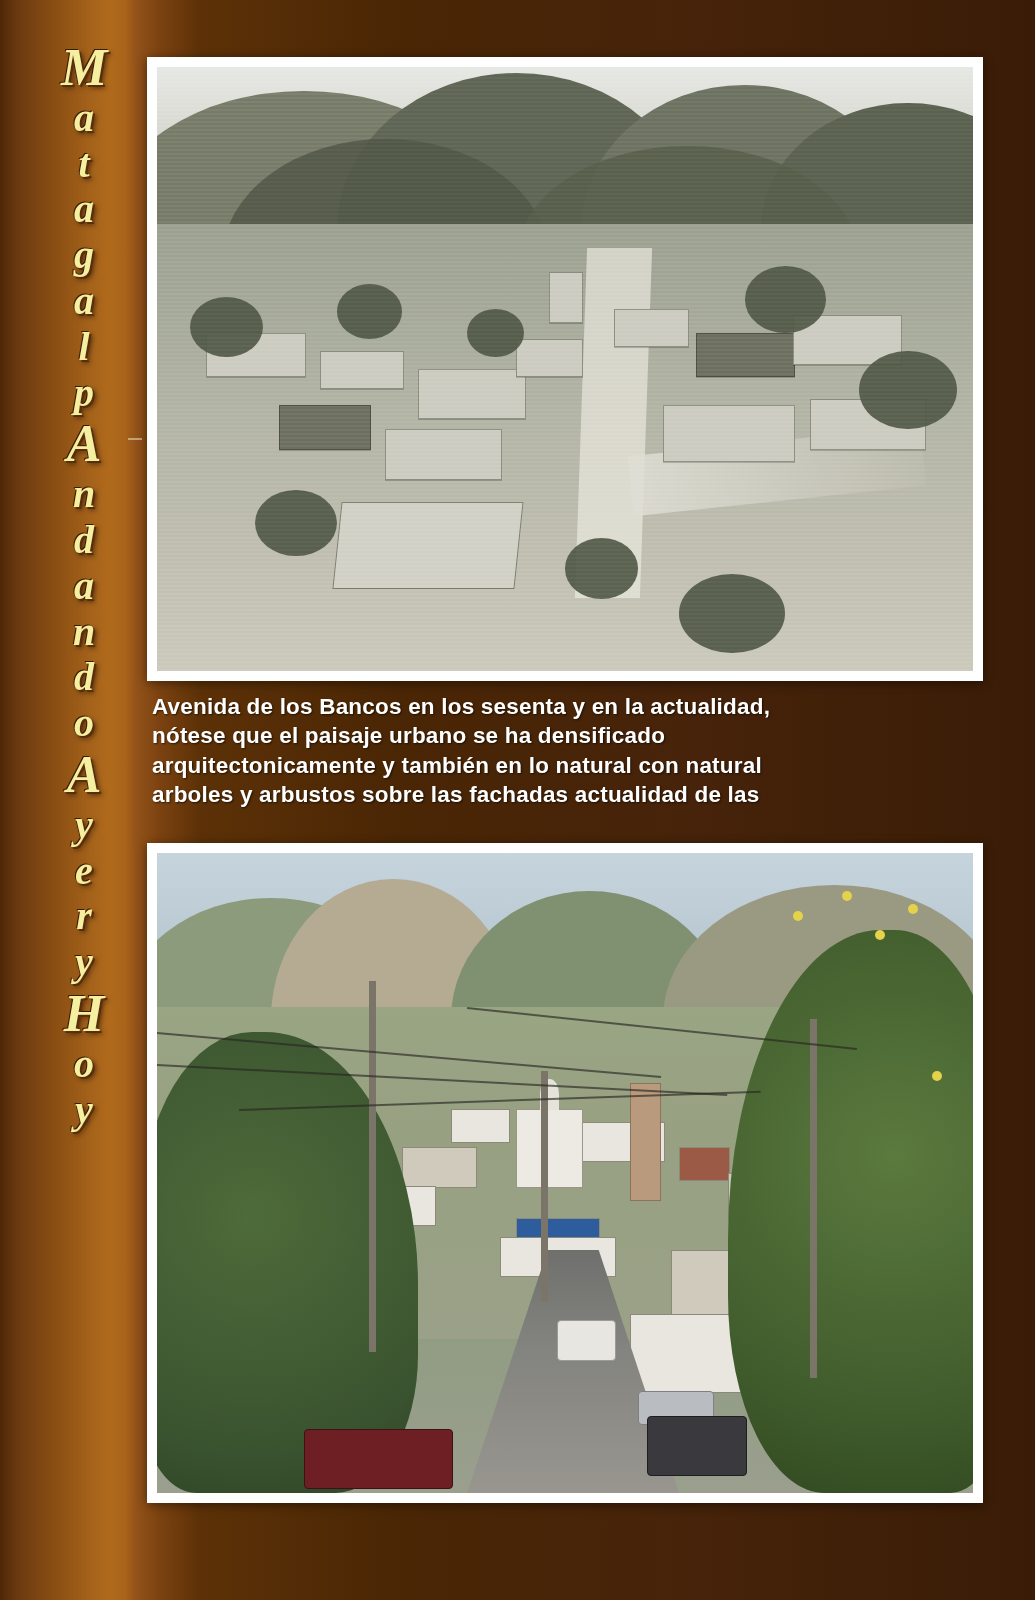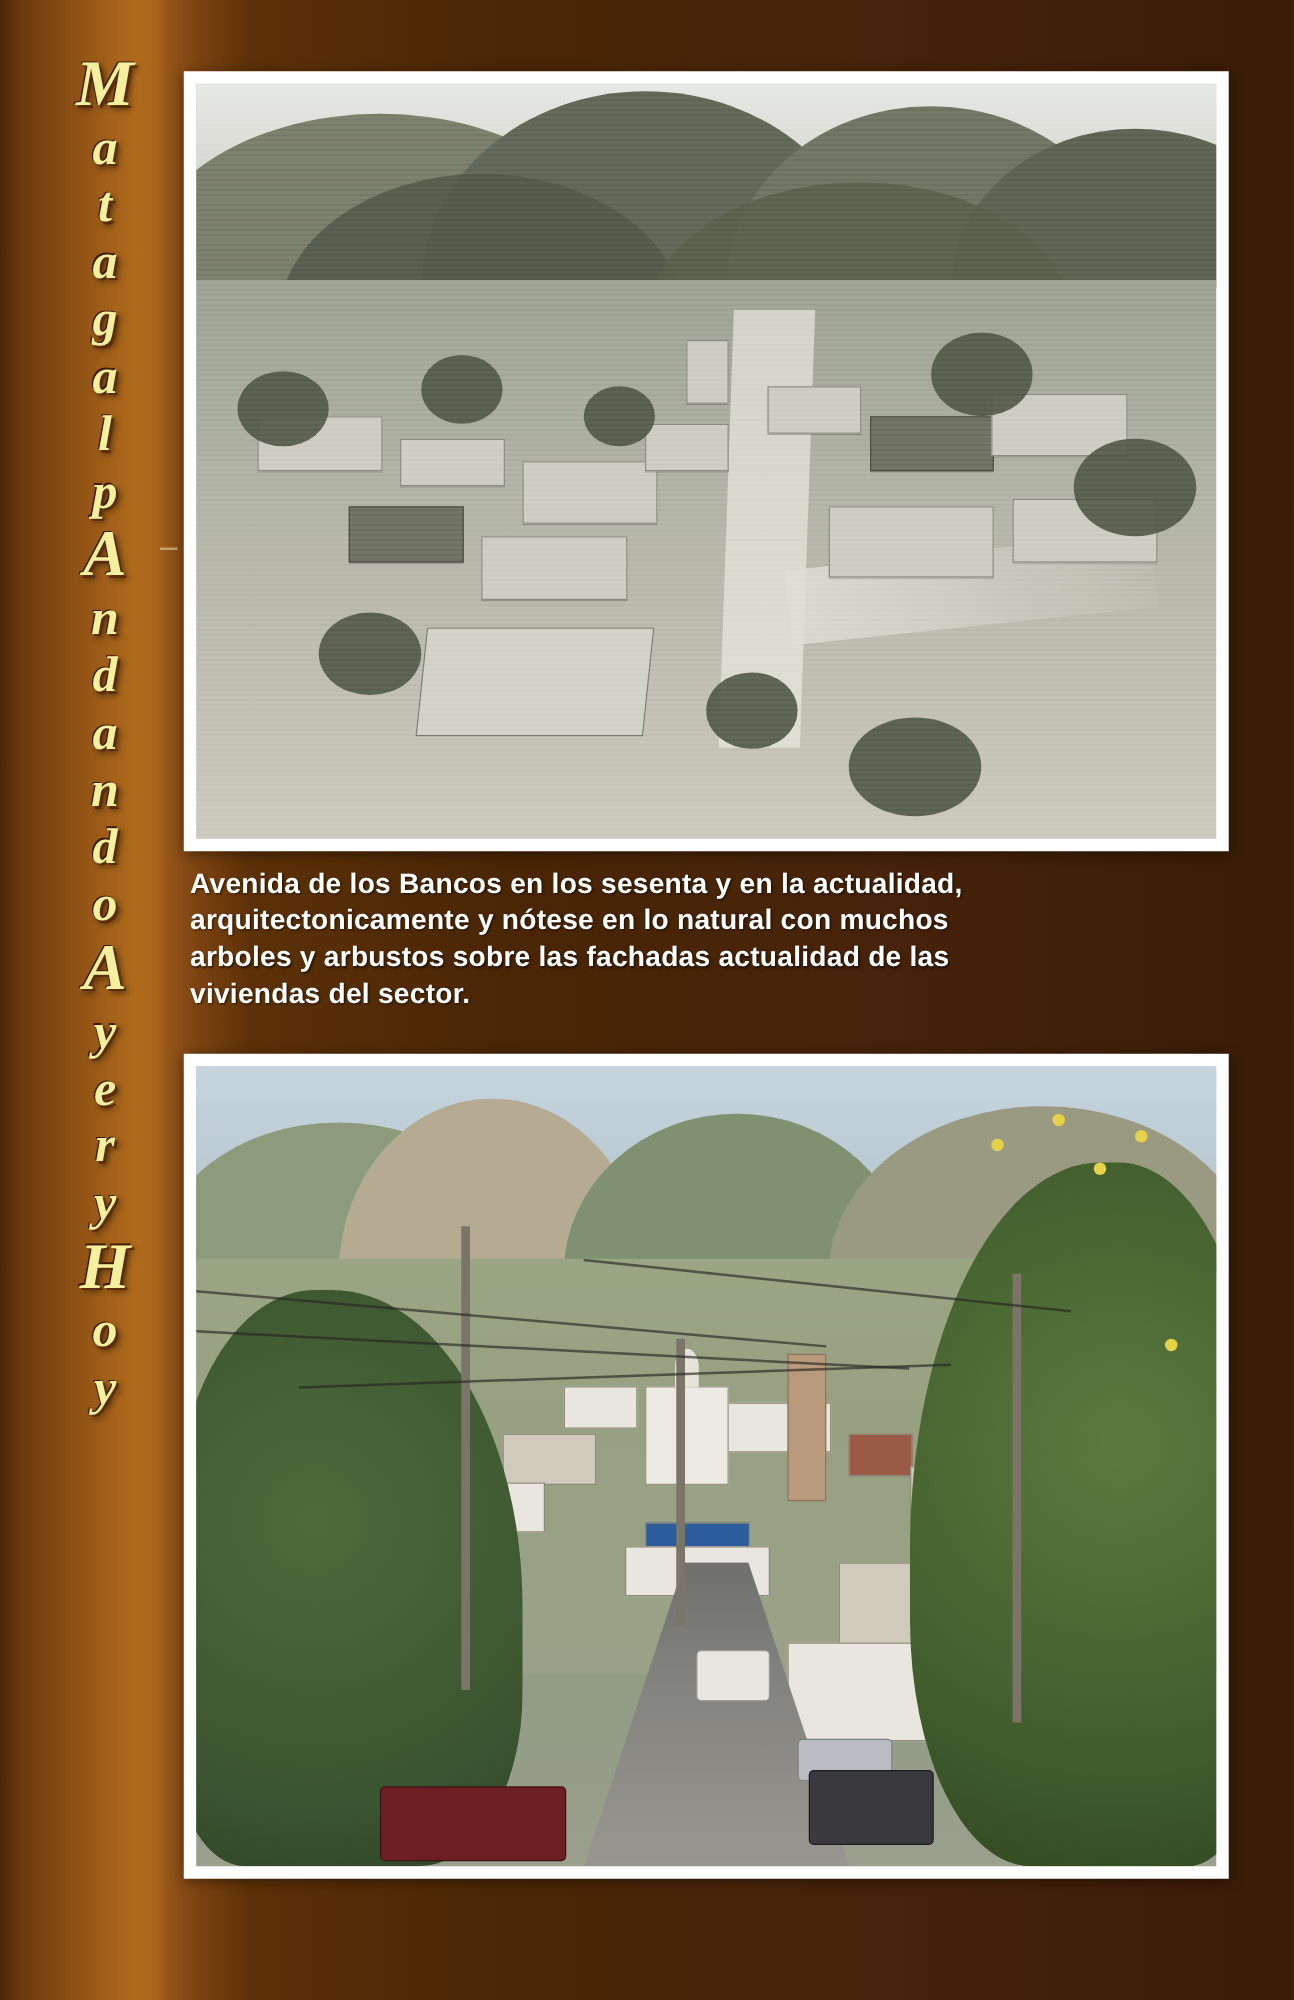--- a/index.html
+++ b/index.html
@@ -362,23 +362,23 @@
         <div class="v-tree" style="left:86%;top:47%;width:12%;height:13%;"></div>
         <div class="v-tree" style="left:12%;top:70%;width:10%;height:11%;"></div>
         <div class="v-tree" style="left:50%;top:78%;width:9%;height:10%;"></div>
         <div class="v-tree" style="left:64%;top:84%;width:13%;height:13%;"></div>
         <div class="v-grain"></div>
       </div>
     </div>
 
     <div class="caption">
       <div>Avenida de los Bancos en los sesenta y en la actualidad,</div>
-      <div>arquitectonicamente y nótese en lo natural con muchos</div>
+      <div>nótese que el paisaje urbano se ha densificado</div>
+      <div>arquitectonicamente y también en lo natural con natural</div>
       <div>arboles y arbustos sobre las fachadas actualidad de las</div>
-      <div class="last-line">viviendas del sector.</div>
     </div>
 
     <div class="photo-frame bottom">
       <div class="photo-inner modern">
         <div class="m-sky"></div>
         <div class="m-mtn a"></div>
         <div class="m-mtn b"></div>
         <div class="m-mtn c"></div>
         <div class="m-mtn d"></div>
         <div class="m-city"></div>

